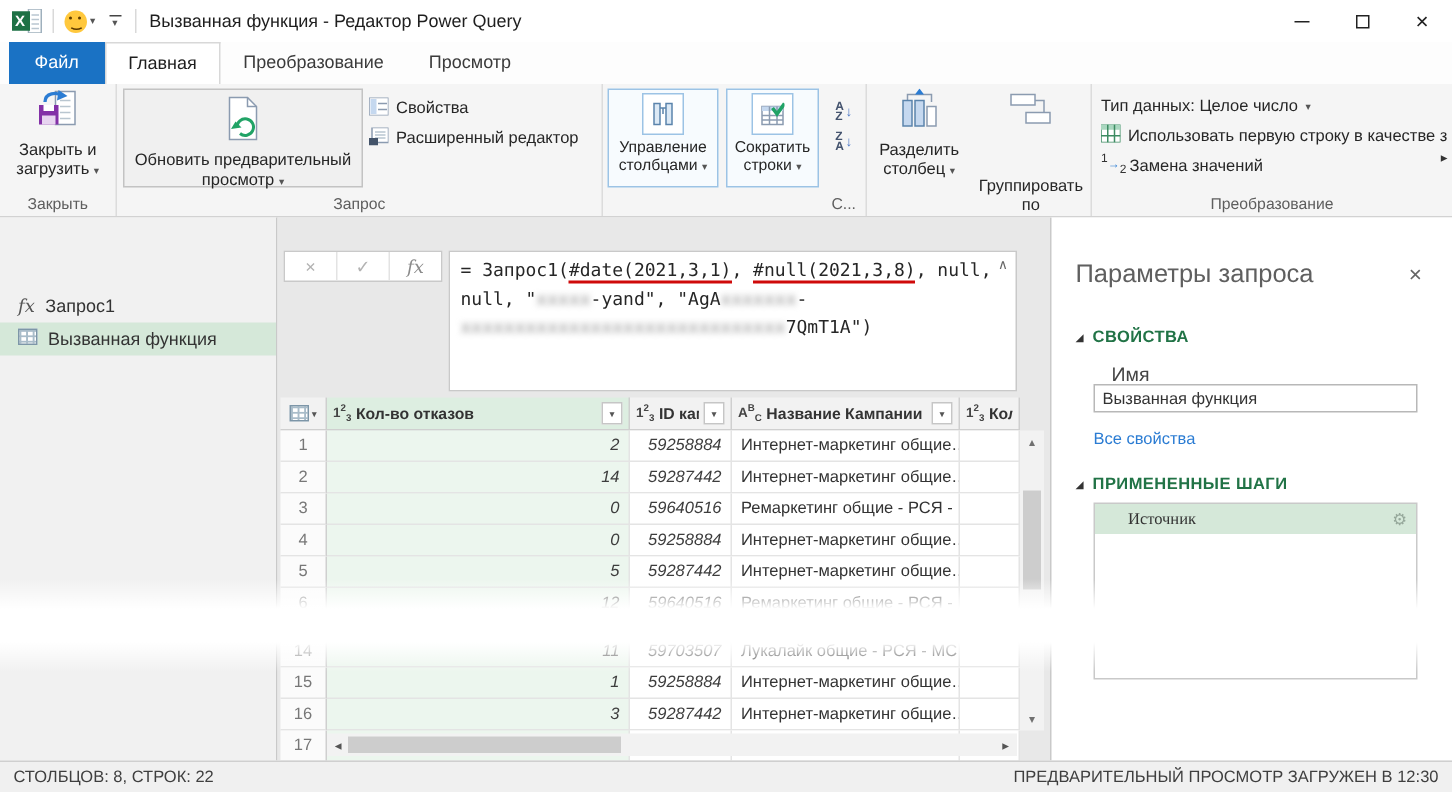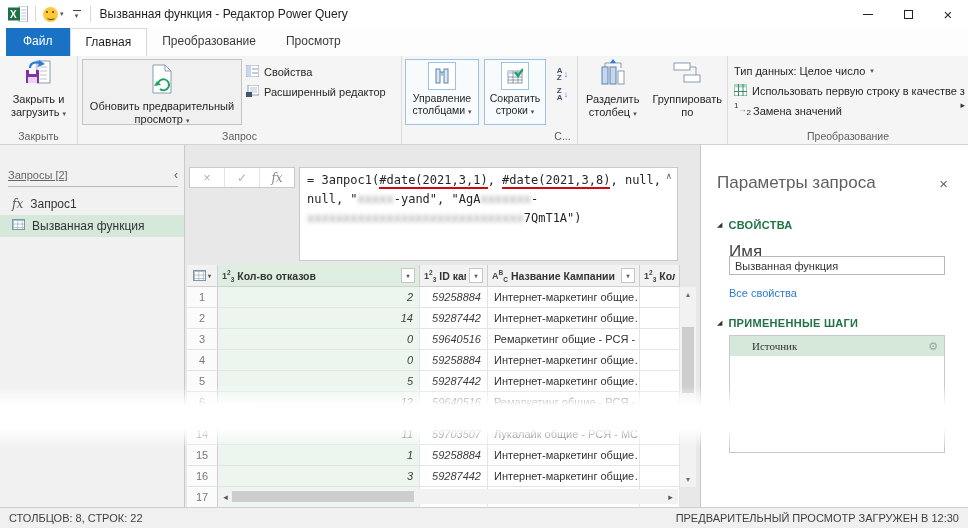--- a/index.html
+++ b/index.html
@@ -139,21 +139,21 @@
   .hthumb { position:absolute; left:14px; top:2px; width:182px; height:11px; background:#cdcdcd; }
 
   .spanel { position:relative; width:268px; background:#fff; border-left:1px solid #c9c9c9; }
   .sp-title { position:absolute; left:16px; top:28px; font-size:17px; font-weight:normal; color:#5f5f5f;text-align:center; }
   .sp-close { position:absolute; right:20px; top:30px; font-size:15px; color:#666; }
   .sp-sect { position:absolute; left:16px; display:flex; align-items:center; gap:6px; }
   .sp-sect .tri { font-size:7px; color:#333; }
   .sp-sect .stxt { font-size:11px; font-weight:bold; color:#217346; letter-spacing:.3px; }
   .sect-props { top:74px; }
   .sect-steps { top:172px; }
-  .sp-namelabel { position:absolute; left:28px; top:97px; font-size:17px; color:#444; }
+  .sp-namelabel { position:absolute; left:40px; top:97px; font-size:13px; color:#444; }
   .sp-input { position:absolute; left:28px; top:111px; width:216px; height:19px; border:1px solid #b8b8b8;
     font-size:11px; color:#333; padding:0 5px; font-family:"Liberation Sans", sans-serif; background:#fff; }
   .sp-link { position:absolute; left:28px; top:142px; font-size:11px; color:#2b7cd3; }
   #steps-host { position:absolute; left:28px; top:190px; width:216px; height:118px; border:1px solid #c9c9c9;
     background:#fff; }
   .step { height:20px; display:flex; align-items:center; padding:0 6px 0 22px; font-size:11px; color:#333; }
   .step.stepsel { background:#d5e8d9;font-family:Liberation Serif, serif; }
   .gear { margin-left:auto; color:#96a89b; font-size:11px; }
 
   
@@ -338,21 +338,21 @@
           <svg width="26" height="27" viewBox="0 0 26 27">
             <polyline points="5,9 5,4 21,4 21,9" fill="none" stroke="#8b9bb0"></polyline>
             <polygon points="13,0 10,4 16,4" fill="#2b7cd3"></polygon>
             <rect x="2" y="8" width="6" height="17" fill="#c5d8ef" stroke="#5b84ac"></rect>
             <rect x="10" y="8" width="6" height="17" fill="#c5d8ef" stroke="#5b84ac"></rect>
             <rect x="18" y="12" width="6" height="13" fill="#fff" stroke="#8b9bb0"></rect>
           </svg>
         </span>
         <span class="blab"><span>Разделить столбец</span> <span class="caret">▾</span></span>
       </div>
-      <div class="bigbtn" style="width:78px;">
+      <div class="bigbtn" style="width:78px;justify-content:space-between;">
         <span>
           <svg width="30" height="27" viewBox="0 0 30 27">
             <rect x="2" y="4" width="16" height="7" fill="#fff" stroke="#8b9bb0"></rect>
             <rect x="12" y="16" width="16" height="7" fill="#fff" stroke="#8b9bb0"></rect>
             <polyline points="18,8 24,8 24,16" fill="none" stroke="#8b9bb0"></polyline>
           </svg>
         </span>
         <span class="blab">Группировать по</span>
       </div>
     </div>
@@ -383,45 +383,41 @@
         <span>Замена значений</span>
       </div>
       <div class="glabel">Преобразование</div>
     </div>
     <span class="overflow-arrow">▸</span>
   </div>
 
   <div class="main">
 
     <div class="qpanel">
-      <div class="qhead">
-        <span class="qtitle">Запросы [2]</span>
-        <span class="pcol">‹</span>
-      </div>
       <div id="queries-host">
           <div class="qitem">
             <span class="fxi">fx</span>
             <span>Запрос1</span>
           </div>
           <div class="qitem qsel">
             <span><span class="mini-grid"></span></span>
             <span>Вызванная функция</span>
           </div>
         </div>
     </div>
 
     <div class="center">
       <div class="fxbox">
         <span>×</span>
         <span>✓</span>
         <span>fx</span>
       </div>
       <div class="fmbox">
         <div id="formula-host">
-            <div class="fline"><span>= Запрос1(</span><span class="rul">#date(2021,3,1)</span><span>, </span><span class="rul">#date(2021,3,8)</span><span>, null,</span></div>
+            <div class="fline"><span>= Запрос1(</span><span class="rul">#date(2021,3,1)</span><span>, </span><span class="rul">#null(2021,3,8)</span><span>, null,</span></div>
             <div class="fline"><span>null, "</span><span class="blur">xxxxx</span><span>-yand", "AgA</span><span class="blur">xxxxxxx</span><span>-</span></div>
             <div class="fline"><span class="blur">xxxxxxxxxxxxxxxxxxxxxxxxxxxxxx</span><span>7QmT1A")</span></div>
           </div>
         <span class="fm-collapse">∧</span>
       </div>
 
       <div id="grid-host">
           <div class="ghead">
             <div class="hcell corner" style="width: 31px;">
               <span class="mini-grid"></span>

